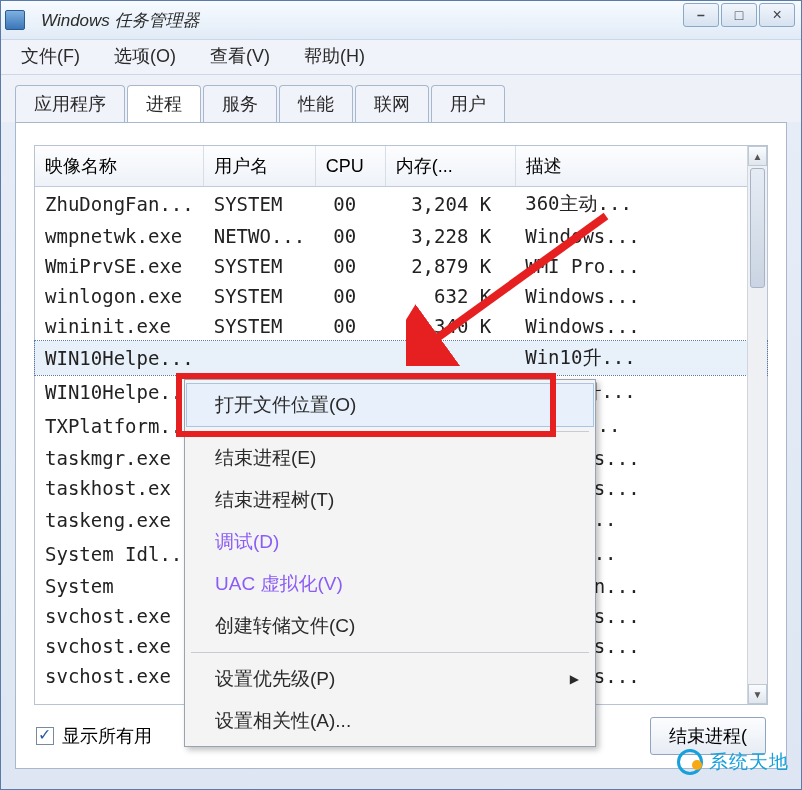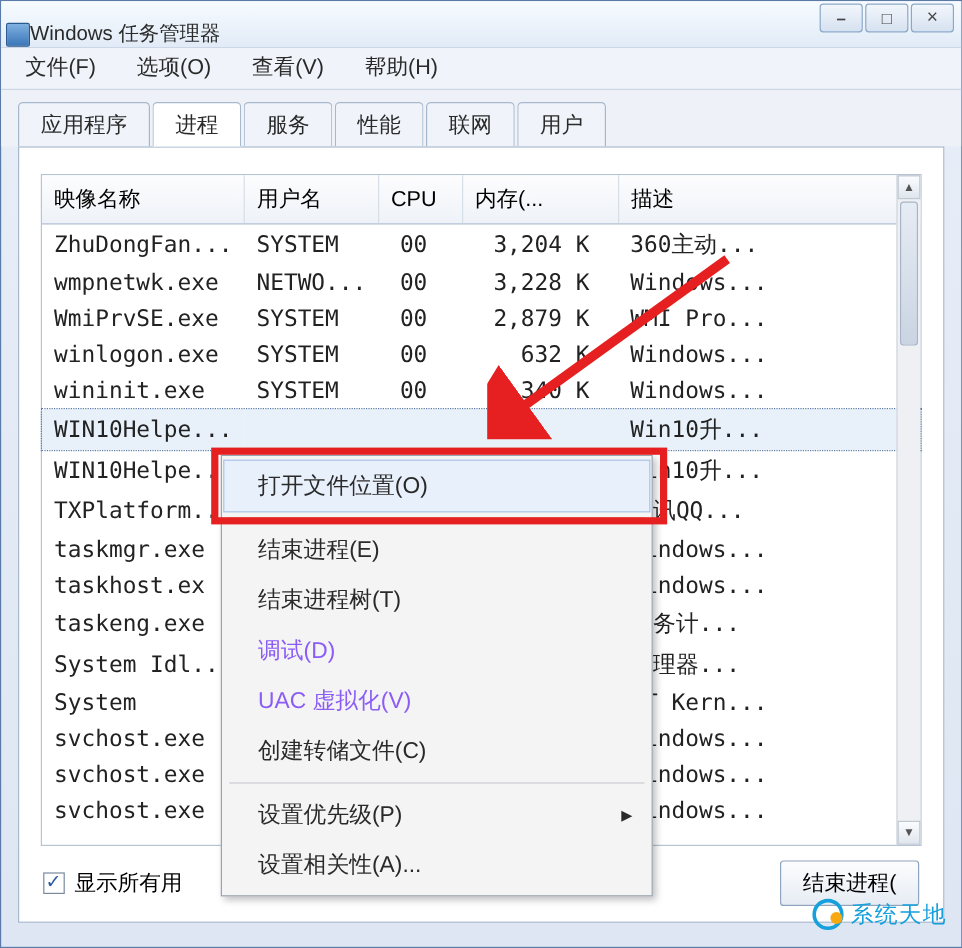--- a/index.html
+++ b/index.html
@@ -21,24 +21,25 @@
       position: relative;
       display: flex;
       flex-direction: column;
     }
 
     
     .titlebar {
       height: 38px;
       background: linear-gradient(#f7fbff, #e1ebf7);
       display: flex;
-      align-items: flex-end;
+      align-items: center;
       padding: 0 4px;
-      gap: 0;
-      position: relative;
+      gap: 16px;
+      position: relative;
+      font-style: italic;
     }
     .titlebar-icon {
       width: 20px; height: 20px;
       background: linear-gradient(#7fb0e0, #3a76b8);
       border: 1px solid #2a5a90;
       border-radius: 2px;
     }
     .titlebar-text {
       color: #2a2a2a;
       font-size: 17px;
@@ -217,21 +218,21 @@
       border: 1px solid #8fa4be;
       border-radius: 3px;
       font-size: 18px;
     }
 
     
     .context-menu {
       position: absolute;
       left: 183px;
       top: 378px;
-      width: 360px;
+      width: 412px;
       background: #f4f4f4;
       border: 1px solid #9aa4b0;
       box-shadow: 3px 3px 6px rgba(0,0,0,0.25);
       z-index: 50;
       padding: 4px 2px;
     }
     .cm-item {
       padding: 8px 28px;
       font-size: 19px;
       color: #2a2a2a;

